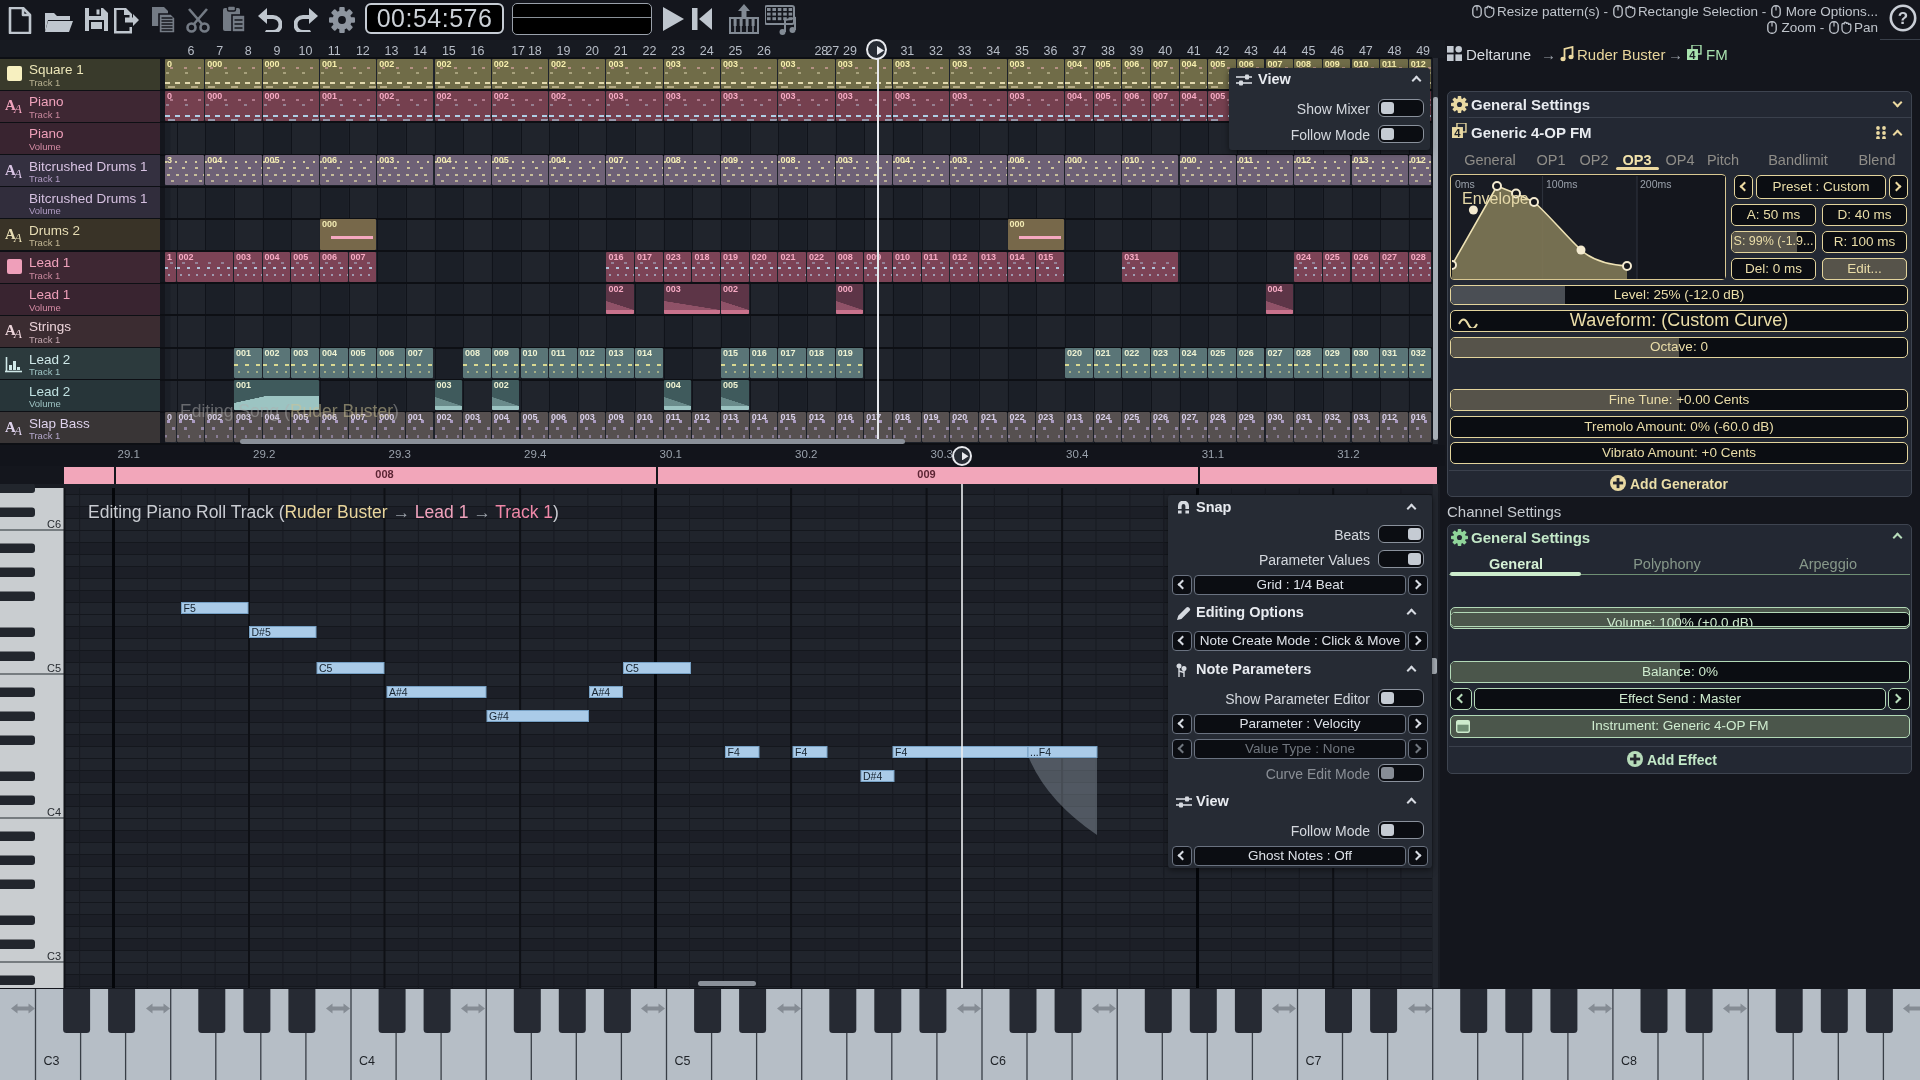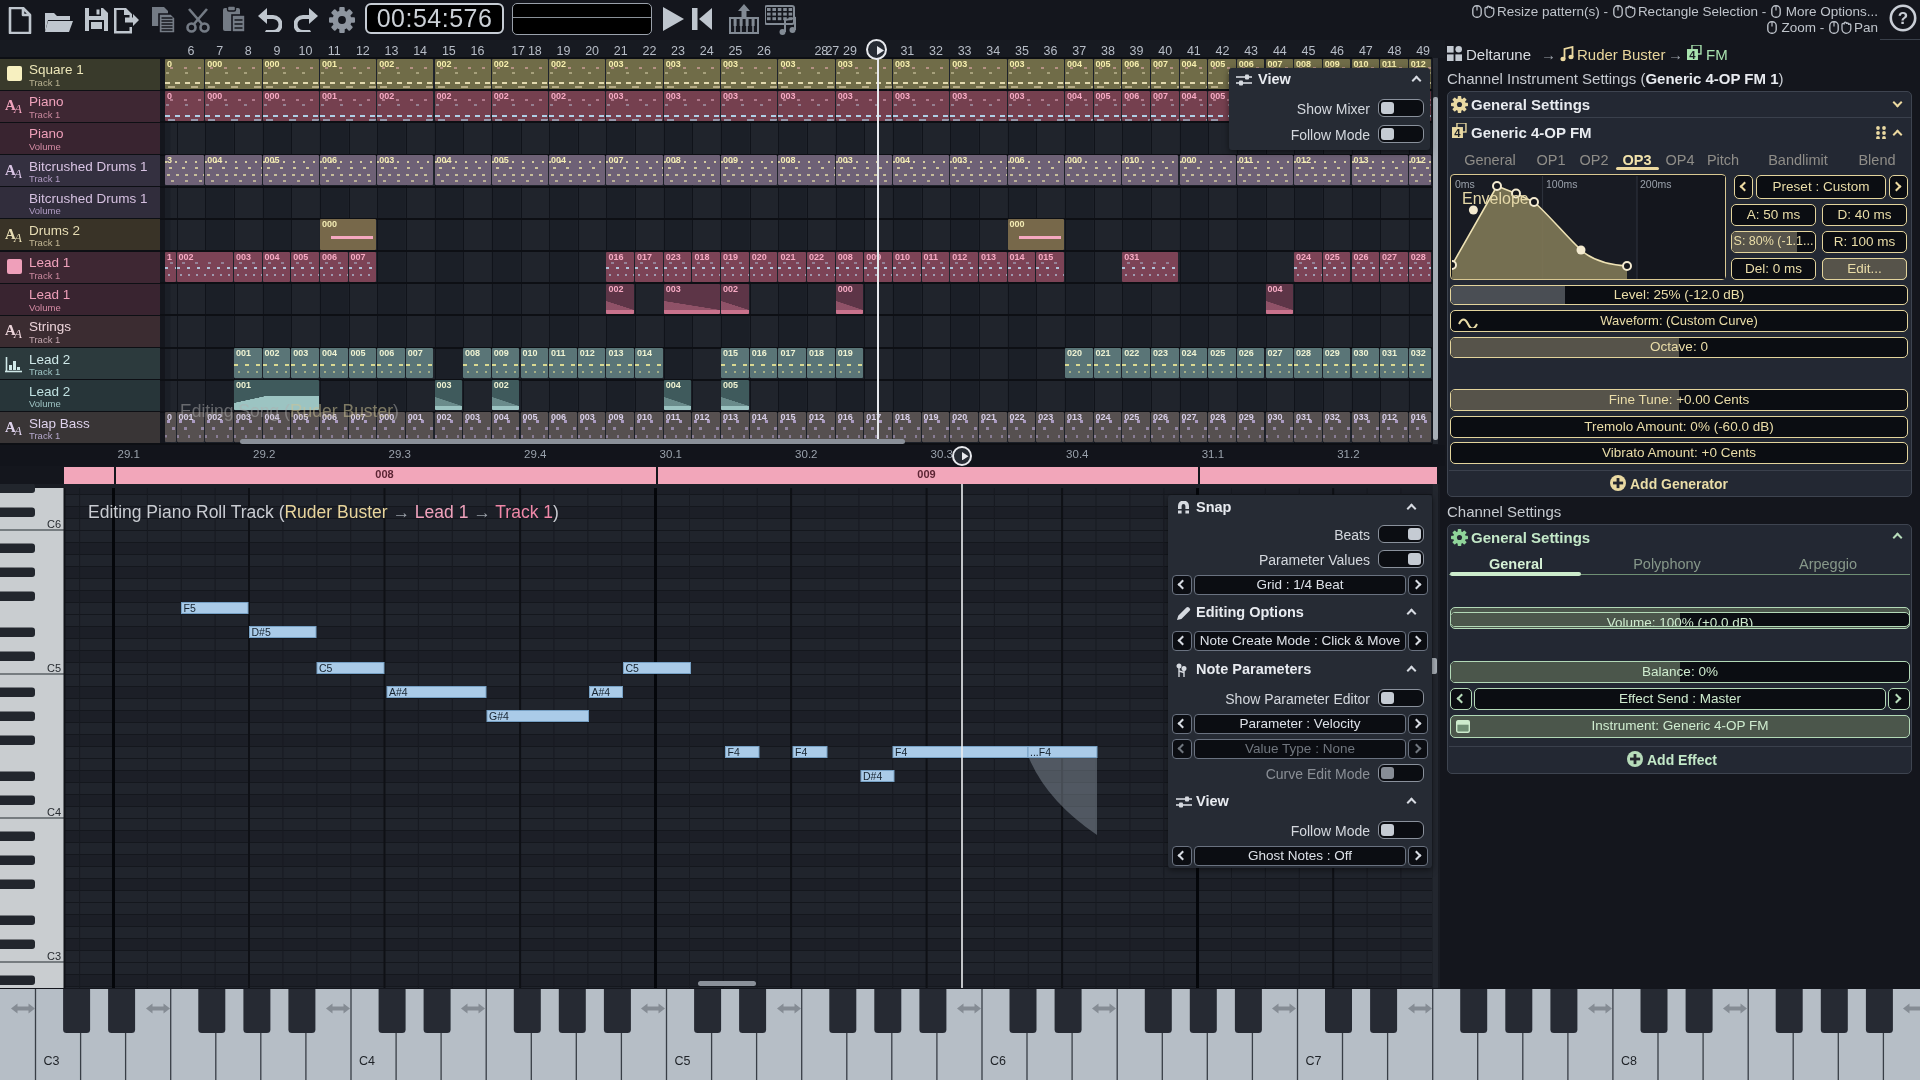--- a/index.html
+++ b/index.html
@@ -1485,21 +1485,20 @@
       <ellipse cx="11" cy="11" rx="2.6" ry="2.2" fill="#ecd9a0"></ellipse>
     </svg>
 <div style="left:1577.0px;top:46.0px;width:94.0px;height:17.0px;font-size:15px;color:#e8d59c;">Ruder Buster</div>
 <div style="left:1668.0px;top:46.0px;width:20.0px;height:17.0px;font-size:15px;color:#9aa0a8;">→</div>
 <svg style="position:absolute;left:1687px;top:45px" width="18" height="18" viewBox="0 0 18 18">
       <rect x="4.95" y="0" width="9.0" height="9.0" fill="none" stroke="#a9e3af" stroke-width="1.4"></rect>
       <rect x="0" y="4.050000000000001" width="10.95" height="10.95" fill="#a9e3af"></rect>
       <text x="5.3999999999999995" y="13.8" font-size="11.25" font-weight="bold" fill="#1c2026" text-anchor="middle" font-family="Liberation Sans">4</text>
     </svg>
 <div style="left:1706.0px;top:46.0px;width:30.0px;height:17.0px;font-size:15px;color:#a9e3af;">FM</div>
-<div style="left:1447.0px;top:70.0px;width:470.0px;height:18.0px;font-size:15px;color:#c6cad0;">Channel Instrument Settings (<b style="color:#e8ebf0">Generic 4-OP FM 1</b>)</div>
 <div style="left:1447.0px;top:91.0px;width:465.0px;height:406.0px;background:#23283200;border:1.5px solid #3e4450;border-radius:5px;background:#232833;"></div>
 <svg style="position:absolute;left:1451px;top:96px" width="17.0" height="17.0" viewBox="0 0 17.0 17.0">
       <rect x="6.715" y="0" width="3.57" height="4.42" rx="0.68" transform="rotate(0 8.5 8.5)" fill="#e9d9a2"></rect>
       <rect x="6.715" y="0" width="3.57" height="4.42" rx="0.68" transform="rotate(45 8.5 8.5)" fill="#e9d9a2"></rect>
       <rect x="6.715" y="0" width="3.57" height="4.42" rx="0.68" transform="rotate(90 8.5 8.5)" fill="#e9d9a2"></rect>
       <rect x="6.715" y="0" width="3.57" height="4.42" rx="0.68" transform="rotate(135 8.5 8.5)" fill="#e9d9a2"></rect>
       <rect x="6.715" y="0" width="3.57" height="4.42" rx="0.68" transform="rotate(180 8.5 8.5)" fill="#e9d9a2"></rect>
       <rect x="6.715" y="0" width="3.57" height="4.42" rx="0.68" transform="rotate(225 8.5 8.5)" fill="#e9d9a2"></rect>
       <rect x="6.715" y="0" width="3.57" height="4.42" rx="0.68" transform="rotate(270 8.5 8.5)" fill="#e9d9a2"></rect>
       <rect x="6.715" y="0" width="3.57" height="4.42" rx="0.68" transform="rotate(315 8.5 8.5)" fill="#e9d9a2"></rect>
@@ -1553,27 +1552,27 @@
       <circle cx="175" cy="90" r="4" fill="#14161c" stroke="#f3ead0" stroke-width="2"></circle>
       <text x="10" y="28" font-size="16" fill="#e5d8a8" font-family="Liberation Sans">Envelope</text>
     </svg>
 <div class="kbtn" style="left:1734px;top:175px;width:19px;height:24px;"></div>
 <span class="chev l kchev" style="left:1741px;top:183px;"></span>
 <div class="kbtn" style="left:1756px;top:175px;width:130px;height:24px;line-height:21px;font-size:13.5px;"><span style="position:relative;">Preset : Custom</span></div>
 <div class="kbtn" style="left:1889px;top:175px;width:19px;height:24px;"></div>
 <span class="chev r kchev" style="left:1893px;top:183px;"></span>
 <div class="kbtn" style="left:1731px;top:204px;width:85px;height:22px;line-height:19px;font-size:13.5px;"><span style="position:relative;">A: 50 ms</span></div>
 <div class="kbtn" style="left:1822px;top:204px;width:85px;height:22px;line-height:19px;font-size:13.5px;"><span style="position:relative;">D: 40 ms</span></div>
-<div class="kbtn" style="left:1731px;top:231px;width:85px;height:22px;line-height:19px;font-size:12.5px;"><div class="fillk" style="width:78.0%;background:#56534a;"></div><span style="position:relative;">S: 80% (-1.1...</span></div>
+<div class="kbtn" style="left:1731px;top:231px;width:85px;height:22px;line-height:19px;font-size:12.5px;"><div class="fillk" style="width:78.0%;background:#56534a;"></div><span style="position:relative;">S: 99% (-1.9...</span></div>
 <div class="kbtn" style="left:1822px;top:231px;width:85px;height:22px;line-height:19px;font-size:13.5px;"><span style="position:relative;">R: 100 ms</span></div>
 <div class="kbtn" style="left:1731px;top:258px;width:85px;height:22px;line-height:19px;font-size:13.5px;"><span style="position:relative;">Del: 0 ms</span></div>
 <div class="kbtn" style="left:1822px;top:258px;width:85px;height:22px;line-height:19px;font-size:13.5px;"><span style="position:relative;"><span style="position:relative">Edit...</span></span></div>
 <div class="kbtn" style="left:1822px;top:258px;width:85px;height:22px;line-height:19px;background:#56534a;">Edit...</div>
 <div class="kbtn" style="left:1450px;top:285px;width:458px;height:20px;line-height:17px;font-size:13.5px;"><div class="fillk" style="width:25.0%;background:#4a4e54;"></div><span style="position:relative;">Level: 25% (-12.0 dB)</span></div>
-<div class="kbtn" style="left:1450px;top:310px;width:458px;height:22px;line-height:19px;font-size:13px;"><span style="position:relative;">Waveform: (Custom Curve)</span></div>
+<div class="kbtn" style="left:1450px;top:310px;width:458px;height:22px;line-height:19px;font-size:18px;"><span style="position:relative;">Waveform: (Custom Curve)</span></div>
 <svg style="position:absolute;left:1458px;top:314px" width="20" height="14" viewBox="0 0 20 14">
       <path d="M1 10 q4.5 -9 9 0 q4.5 9 9 0" stroke="#eadda8" stroke-width="2" fill="none"></path>
     </svg>
 <div class="kbtn" style="left:1450px;top:337px;width:458px;height:21px;line-height:18px;font-size:13.5px;"><div class="fillk" style="width:50.0%;background:#56534a;"></div><span style="position:relative;">Octave: 0</span></div>
 <div class="kbtn" style="left:1450px;top:389px;width:458px;height:22px;line-height:19px;font-size:13.5px;"><div class="fillk" style="width:50.0%;background:#56534a;"></div><span style="position:relative;">Fine Tune: +0.00 Cents</span></div>
 <div class="kbtn" style="left:1450px;top:416px;width:458px;height:22px;line-height:19px;font-size:13.5px;"><span style="position:relative;">Tremolo Amount: 0% (-60.0 dB)</span></div>
 <div class="kbtn" style="left:1450px;top:442px;width:458px;height:22px;line-height:19px;font-size:13.5px;"><span style="position:relative;">Vibrato Amount: +0 Cents</span></div>
 <div style="left:1448.5px;top:469.5px;width:462.0px;height:1.5px;background:#3a404c;"></div>
 <svg style="position:absolute;left:1610px;top:475px" width="16" height="16" viewBox="0 0 16 16">
       <circle cx="8" cy="8" r="8" fill="#e9d9a2"></circle>

